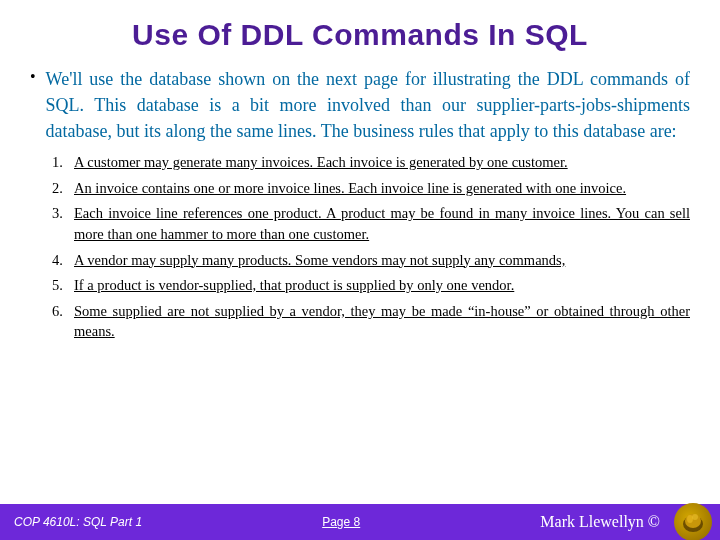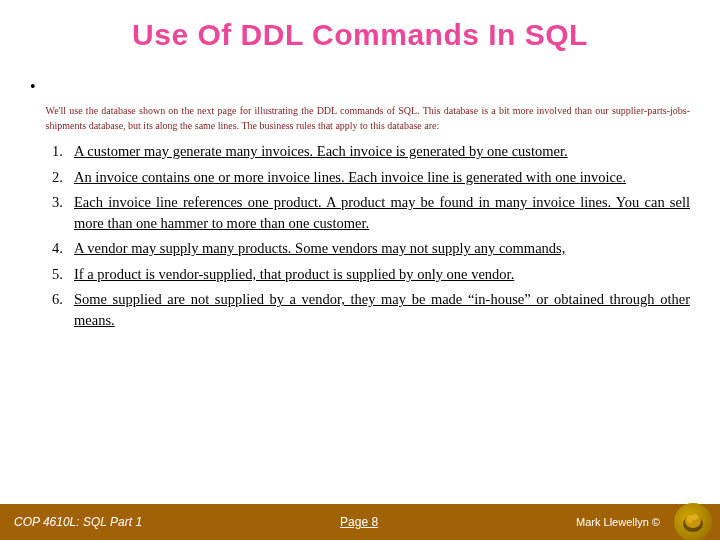--- a/index.html
+++ b/index.html
@@ -18,23 +18,23 @@
       background: #ffffff;
       display: flex;
       flex-direction: column;
       padding: 18px 30px 0 30px;
       position: relative;
     }
 
     .title {
       font-size: 30px;
       font-weight: bold;
-      color: #ec4899;
+      color: #4c1d95;
       text-align: center;
-      margin-bottom: 24px;
+      margin-bottom: 14px;
       font-family: Arial, sans-serif;
       letter-spacing: 0.5px;
     }
 
     .content-area {
       flex: 1;
       display: flex;
       flex-direction: column;
     }
 
@@ -46,25 +46,24 @@
 
     .bullet {
       font-size: 16px;
       margin-right: 10px;
       margin-top: 2px;
       flex-shrink: 0;
       color: #000;
     }
 
     .intro-text {
-      font-size: 10px;
-      color: #7f1d1d;
+      font-size: 18px;
+      color: #0369a1;
       line-height: 1.45;
       text-align: justify;
-      margin-top: 28px;
     }
 
     .numbered-list {
       margin-left: 22px;
       display: flex;
       flex-direction: column;
       gap: 5px;
     }
 
     .list-item {
@@ -84,21 +83,21 @@
     }
 
     .item-text {
       text-align: justify;
       flex: 1;
       text-decoration: underline;
     }
 
     .footer {
       height: 36px;
-      background: #a16207;
+      background: #6d28d9;
       display: flex;
       align-items: center;
       justify-content: space-between;
       padding: 0 14px;
       margin-top: auto;
       position: absolute;
       bottom: 0;
       left: 0;
       right: 0;
     }
@@ -112,22 +111,22 @@
 
     .footer-center {
       color: #ffffff;
       font-size: 12px;
       font-family: Arial, sans-serif;
       text-decoration: underline;
     }
 
     .footer-right {
       color: #ffffff;
-      font-size: 11px;
-      font-family: Liberation Sans, sans-serif;
+      font-size: 16px;
+      font-family: Liberation Serif, serif;
     }
 
     .footer-logo {
       width: 38px;
       height: 38px;
       position: absolute;
       right: 8px;
       bottom: -1px;
     }
 

